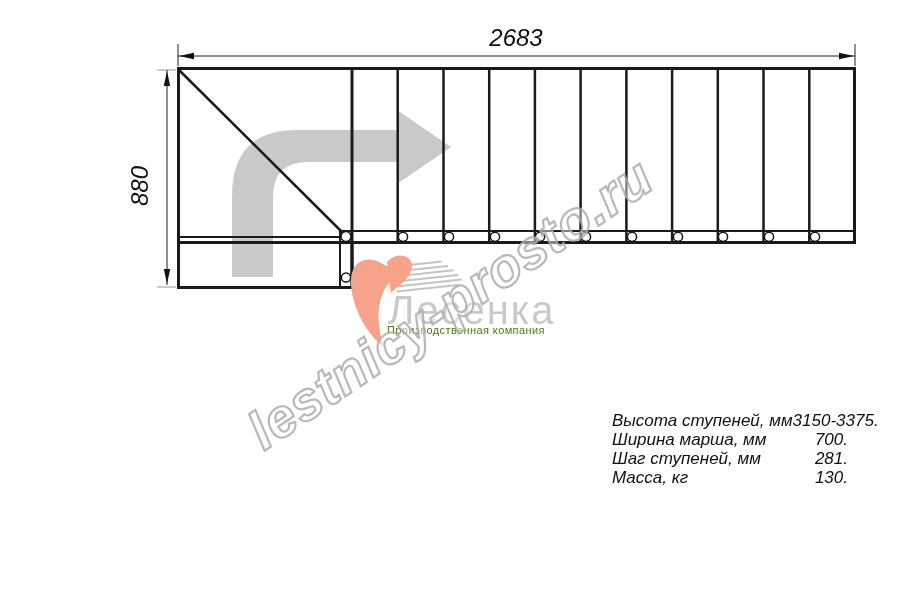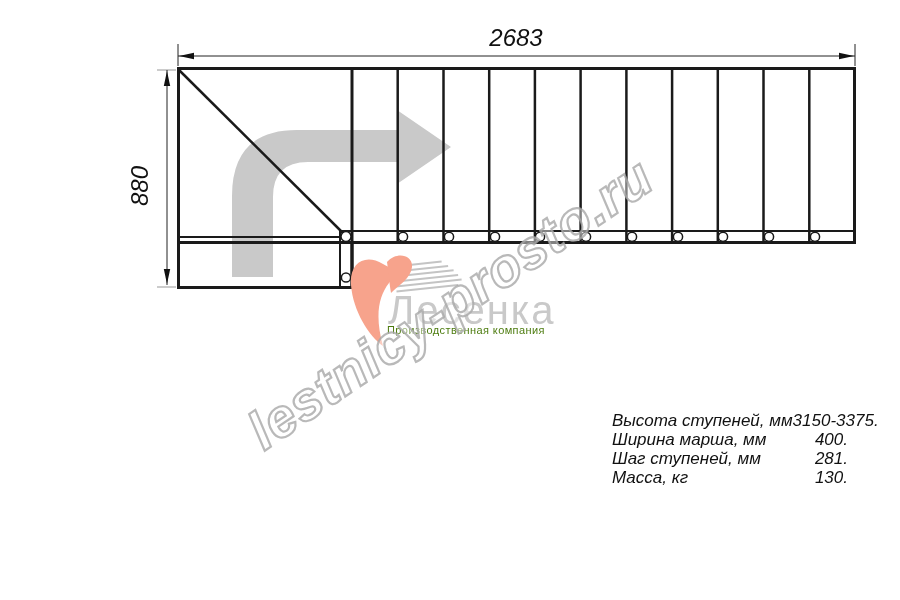--- a/index.html
+++ b/index.html
@@ -126,21 +126,21 @@
 
 <div class="watermark">lestnicy-prosto.ru</div>
 
 <div class="specs">
   <div class="spec-row">
     <span class="spec-label">Высота ступеней, мм</span>
     <span class="spec-value">3150-3375.</span>
   </div>
   <div class="spec-row">
     <span class="spec-label">Ширина марша, мм</span>
-    <span class="spec-value">400.</span>
+    <span class="spec-value">700.</span>
   </div>
   <div class="spec-row">
     <span class="spec-label">Шаг ступеней, мм</span>
     <span class="spec-value">281.</span>
   </div>
   <div class="spec-row">
     <span class="spec-label">Масса, кг</span>
     <span class="spec-value">130.</span>
   </div>
 </div>

